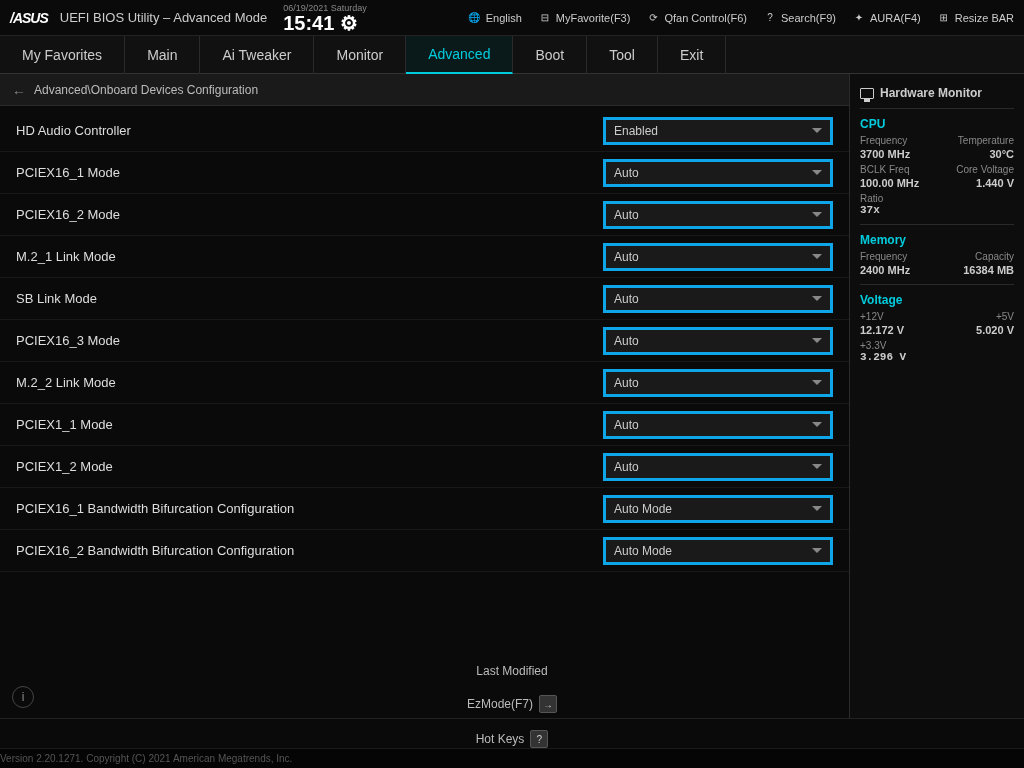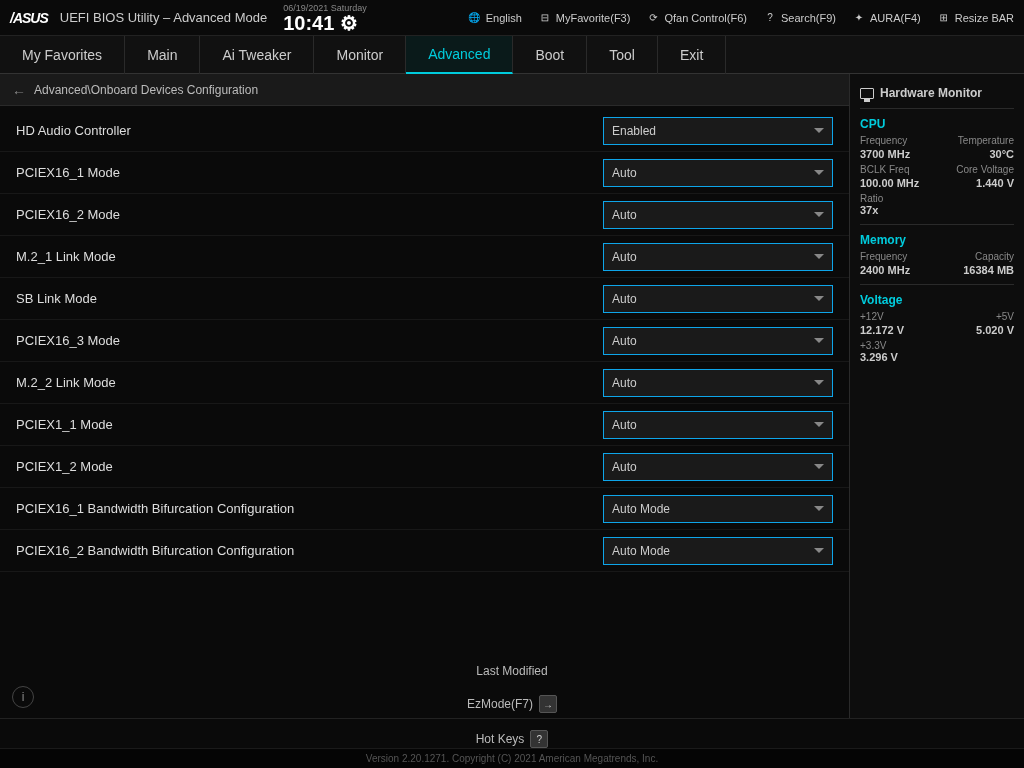--- a/index.html
+++ b/index.html
@@ -181,20 +181,21 @@
     .monitor-val {
       color: #ccc;
       font-size: 11px;
       font-weight: bold;
     }
     .monitor-single {
       color: #ccc;
       font-size: 11px;
       font-weight: bold;
       margin-bottom: 4px;
+      font-family: Liberation Mono, monospace;
     }
     .monitor-divider {
       border: none;
       border-top: 1px solid #2a2a2a;
       margin: 8px 0;
     }
 
     
     .main-content {
       position: absolute;
@@ -239,21 +240,21 @@
     }
     .config-label {
       color: #ddd;
       font-size: 13px;
       flex: 1;
     }
     .config-select {
       width: 230px;
       height: 28px;
       background: #1a1a1a;
-      border: 1px solid #0ea5e9;
+      border: 3px solid #0ea5e9;
       color: #ccc;
       font-size: 12px;
       padding: 0 8px;
       display: flex;
       align-items: center;
       justify-content: space-between;
       cursor: pointer;
       position: relative;
     }
     .select-arrow {
@@ -322,21 +323,21 @@
       align-items: center;
       justify-content: center;
       font-size: 10px;
       color: #ccc;
     }
     .footer-copyright {
       height: 20px;
       background: #050505;
       display: flex;
       align-items: center;
-      justify-content: center;
+      justify-content: flex-start;
       color: #555;
       font-size: 10px;
       border-top: 1px solid #1a1a1a;
     }
 
     
     .config-area::-webkit-scrollbar { width: 6px; }
     .config-area::-webkit-scrollbar-track { background: #0a0a0a; }
     .config-area::-webkit-scrollbar-thumb { background: #333; border-radius: 3px; }
   </style>
@@ -344,21 +345,21 @@
 <body>
 
 <div class="bg-circuit"></div>
 
 <div class="header">
   <span class="asus-logo">/ASUS</span>
   <span class="header-title">UEFI BIOS Utility – Advanced Mode</span>
 
   <div class="header-datetime">
     <span class="header-date">06/19/2021 Saturday</span>
-    <span class="header-time">10:41 ⚙</span>
+    <span class="header-time">15:41 ⚙</span>
   </div>
 
   <div class="header-tools">
     <div class="header-tool-item">
       <span class="tool-icon">🌐</span>
       <span>English</span>
     </div>
     <div class="header-tool-item">
       <span class="tool-icon">⊟</span>
       <span>MyFavorite(F3)</span>

